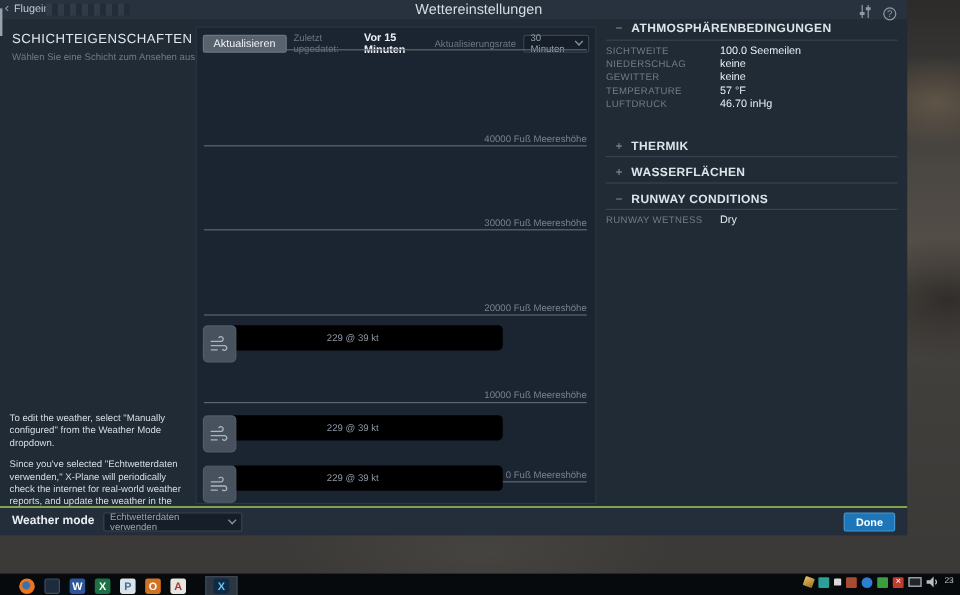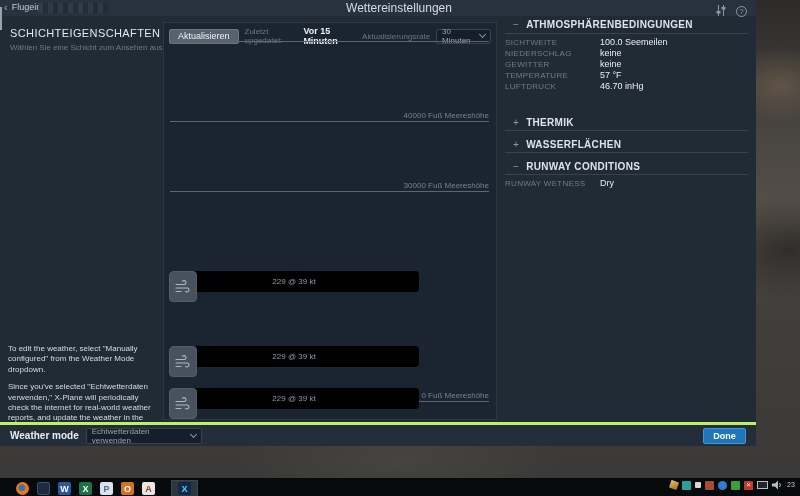--- a/index.html
+++ b/index.html
@@ -76,21 +76,21 @@
   .sec-h { position:absolute; left:8px; display:flex; gap:7px; align-items:center;
            font-size:10px; font-weight:bold; color:#dde4ea; letter-spacing:.3px; }
   .sec-h .glyph { color:#8b97a4; font-weight:normal; font-size:10px; }
   .sec-line { position:absolute; left:0; width:243px; border-top:1px solid #39434f; }
   .row-label { position:absolute; left:0; font-size:8px; color:#707c89;
                letter-spacing:.3px; }
   .row-value { position:absolute; left:95px; font-size:9px; color:#e9eef3; }
 
   
   .footer { position:absolute; left:0; top:422px; width:756px; height:24px;
-            background:#232e3a; border-top:3px solid #bef264;
+            background:#232e3a; border-top:1px solid #bef264;
             display:flex; align-items:center; padding:0 10px; gap:7px; }
   .footer .mode-label { font-size:10px; font-weight:bold; color:#e7edf2; }
   .dd-mode { width:116px; height:16px; }
   .btn-done { margin-left:auto; width:43px; height:16px; background:#1d76b8;
               border:1px solid #4695cf; border-radius:2px; color:#fff;
               font-size:9px; font-weight:bold; text-align:center; line-height:14px; }
 
   
   .taskbar { position:absolute; left:0; top:478px; width:800px; height:18px;
              background:#070a0d; }
@@ -178,20 +178,28 @@
         <div class="alt-line"></div>
       </div>
     <div class="alt" style="top:88px">
         <span class="alt-label">40000 Fuß Meereshöhe</span>
         <div class="alt-line"></div>
       </div>
     <div class="alt" style="top:158px">
         <span class="alt-label">30000 Fuß Meereshöhe</span>
         <div class="alt-line"></div>
       </div>
+    <div class="alt" style="top:229px">
+        <span class="alt-label">20000 Fuß Meereshöhe</span>
+        <div class="alt-line"></div>
+      </div>
+    <div class="alt" style="top:302px">
+        <span class="alt-label">10000 Fuß Meereshöhe</span>
+        <div class="alt-line"></div>
+      </div>
     <div class="alt" style="top:368px">
         <span class="alt-label">0 Fuß Meereshöhe</span>
         <div class="alt-line"></div>
       </div>
 
     <div class="wind-row" style="top:248px">
       <div class="wind-bar"><span>229 @ 39 kt</span></div>
       <div class="wind-tile">
         <svg width="16" height="13" viewBox="0 0 16 13">
             <g stroke="#aab6c2" fill="none" stroke-width="1.1" stroke-linecap="round">

